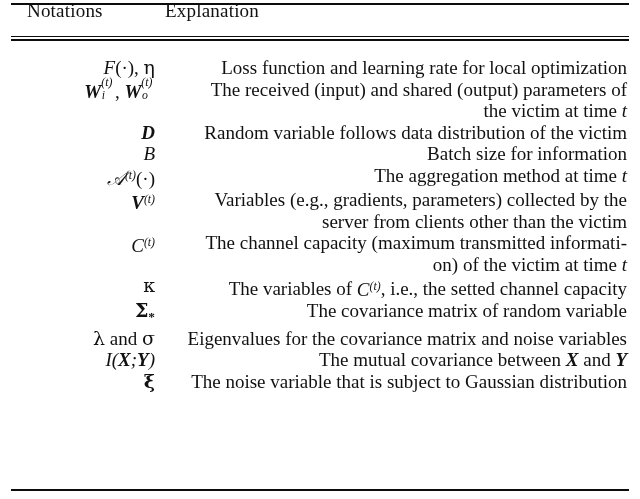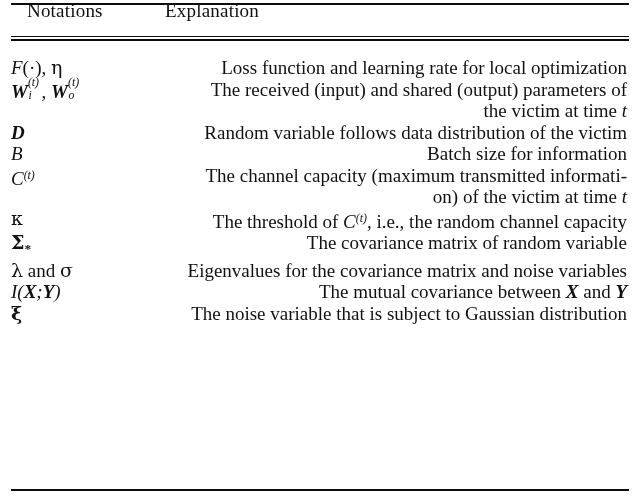--- a/index.html
+++ b/index.html
@@ -86,21 +86,21 @@
   .header-spacer { height: 33px; }
 
   
   tbody tr td {
     padding: 0 0 0 0;
     vertical-align: top;
     font-size: 19px;
     line-height: 21.5px;
   }
   td.notation {
-    text-align: left;
+    text-align: right;
     white-space: nowrap;
     padding-right: 4px;
     font-style: italic;
   }
   td.explanation {
     text-align: right;
     padding-left: 6px;
     padding-right: 2px;
   }
 
@@ -217,38 +217,55 @@
       <tr>
         <td class="notation">
           <span class="mi">B</span>
         </td>
         <td class="explanation">
           <span>Batch size for information</span>
         </td>
       </tr>
 
 
-
+      <tr>
+        <td class="notation">
+          <span class="script">𝒜</span><sup class="sup">(t)</sup><span class="mup">(·)</span>
+        </td>
+        <td class="explanation">
+          <span>The aggregation method at time </span><span class="mi">t</span>
+        </td>
+      </tr>
+
+      <tr>
+        <td class="notation">
+          <span class="mb">V</span><sup class="sup">(t)</sup>
+        </td>
+        <td class="explanation">
+          <span>Variables (e.g., gradients, parameters) collected by the</span><br>
+          <span>server from clients other than the victim</span>
+        </td>
+      </tr>
 
       <tr>
         <td class="notation">
           <span class="mi">C</span><sup class="sup">(t)</sup>
         </td>
         <td class="explanation">
           <span>The channel capacity (maximum transmitted informati-</span><br>
           <span>on) of the victim at time </span><span class="mi">t</span>
         </td>
       </tr>
 
       <tr>
         <td class="notation">
           <span class="greek">κ</span>
         </td>
         <td class="explanation">
-          <span>The threshold of </span><span class="nowrap"><span class="mi">C</span><sup class="sup">(t)</sup></span><span>, i.e., the random channel capacity</span>
+          <span>The variables of </span><span class="nowrap"><span class="mi">C</span><sup class="sup">(t)</sup></span><span>, i.e., the setted channel capacity</span>
         </td>
       </tr>
 
       <tr>
         <td class="notation">
           <span class="greek-b">Σ</span><sub class="subsym">*</sub>
         </td>
         <td class="explanation">
           <span>The covariance matrix of random variable</span>
         </td>

